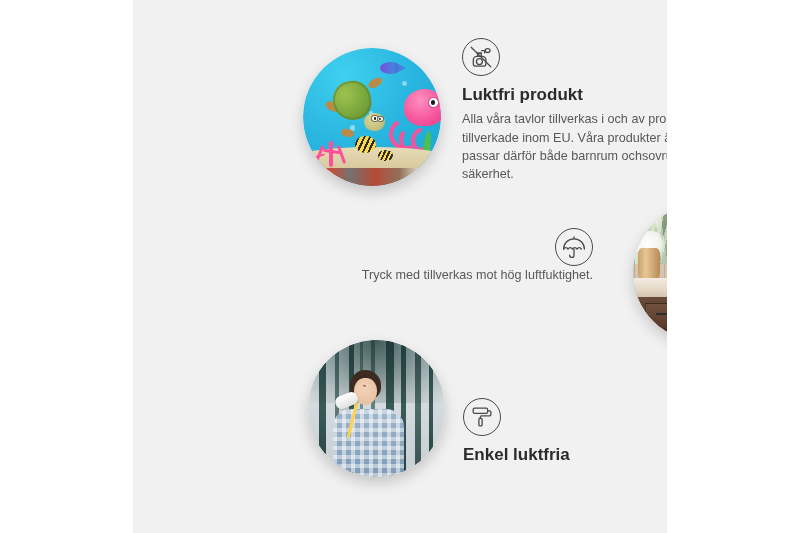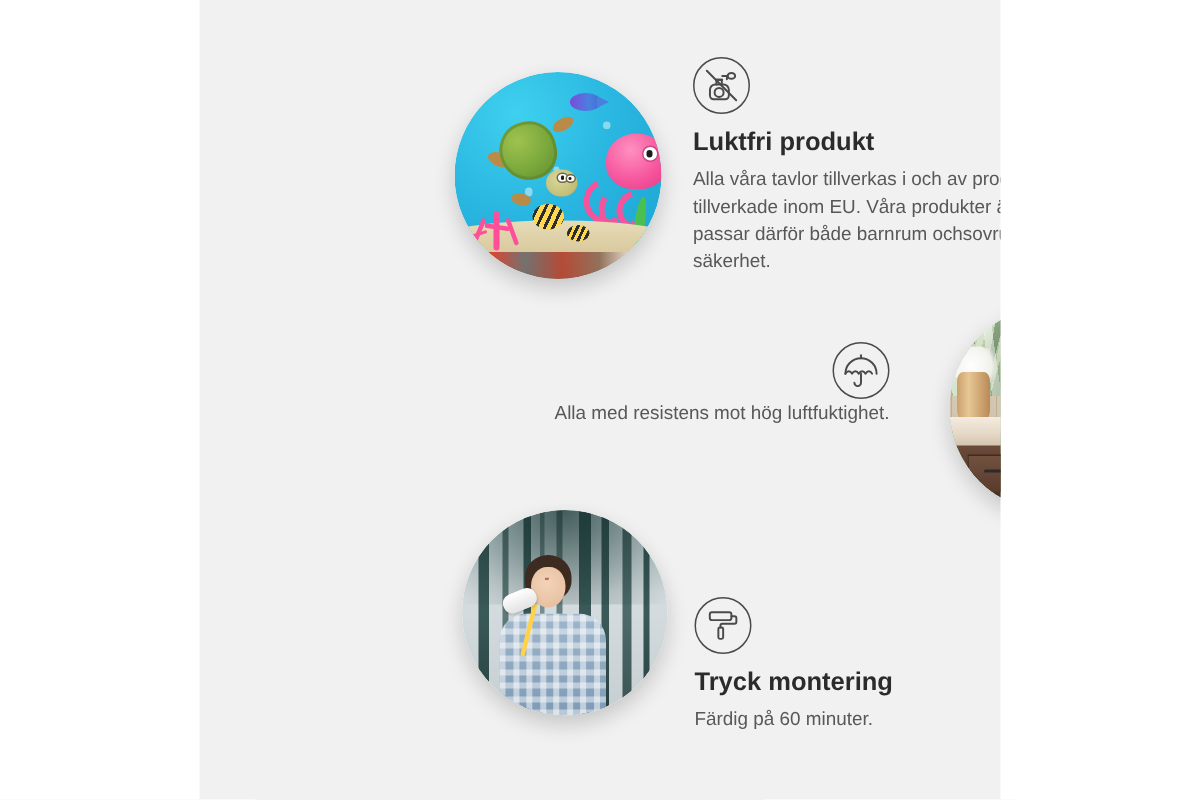--- a/index.html
+++ b/index.html
@@ -429,29 +429,28 @@
 
     <div class="feature" id="feature-waterproof">
       <div class="feat-icon">
         <svg width="26" height="26" viewBox="0 0 26 26" fill="none" stroke="#4a4a4a" stroke-width="1.3" stroke-linecap="round" stroke-linejoin="round">
           <path d="M2.6 15.1C2.6 9.4 7.2 4.8 13 4.8s10.4 4.6 10.4 10.3"></path>
           <path d="M2.6 15.1c1.2-2.1 3.3-2.1 4.4 0 1.2-2.1 3.3-2.1 4.5 0 1.2-2.1 3.3-2.1 4.5 0 1.2-2.1 3.3-2.1 4.4 0"></path>
           <path d="M13 4.8V2.8"></path>
           <path d="M13 15.1v6.1c0 1.2-1 2.2-2.2 2.2s-2.2-1-2.2-2.2"></path>
         </svg>
       </div>
-      <p class="feat-desc">Alla med resistens mot hög luftfuktighet.</p>
+      <p class="feat-desc">Tryck med tillverkas mot hög luftfuktighet.</p>
     </div>
 
     <div class="feature" id="feature-easyinstall">
       <div class="feat-icon">
         <svg width="26" height="26" viewBox="0 0 26 26" fill="none" stroke="#4a4a4a" stroke-width="1.3" stroke-linecap="round" stroke-linejoin="round">
           <rect x="4.2" y="4.2" width="14.4" height="5.2" rx="1.4"></rect>
           <path d="M18.6 6.8h2.1c0.7 0 1.2 0.5 1.2 1.2v2.6c0 0.7-0.5 1.2-1.2 1.2h-8.2c-0.7 0-1.2 0.5-1.2 1.2v1.3"></path>
           <rect x="9.9" y="14.3" width="3.2" height="7.6" rx="1"></rect>
         </svg>
       </div>
-      <div class="feat-title">Tryck montering</div>
-      <p class="feat-desc">Färdig på 60 minuter.</p>
+      <div class="feat-title">Enkel luktfria</div>
     </div>
 
   </div>
 </div>
 
 </body></html>

